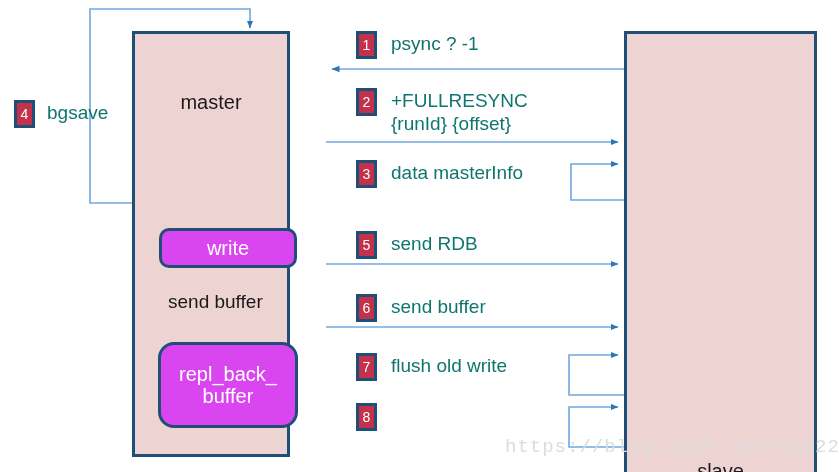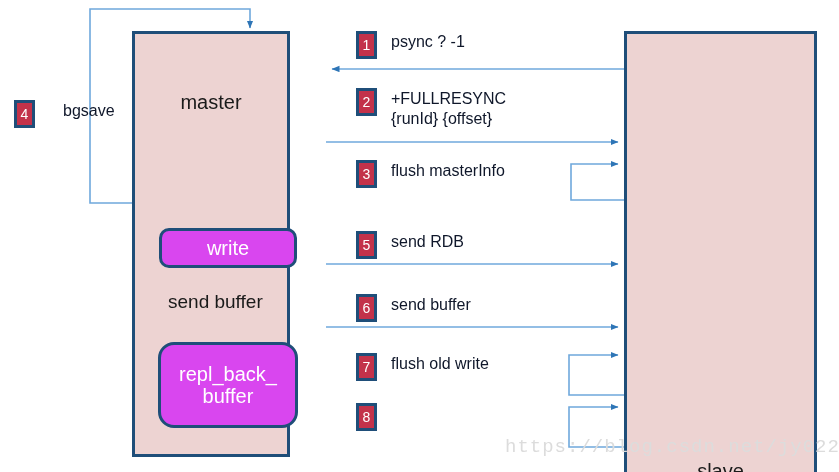--- a/index.html
+++ b/index.html
@@ -108,36 +108,36 @@
     border: 3px solid #1F4E79;
     color: #ffffff;
     font-size: 14px;
     display: flex;
     align-items: center;
     justify-content: center;
     flex: none;
   }
   .step-label {
     margin-left: 14px;
-    font-size: 16px;
-    color: #0f172a;
+    font-size: 19px;
+    color: #0f766e;
     line-height: 1.22;
     white-space: pre-line;
     margin-top: 1px;
   }
 
   #step-1 { left: 356px; top: 31px; }
   #step-2 { left: 356px; top: 88px; }
   #step-3 { left: 356px; top: 160px; }
   #step-5 { left: 356px; top: 231px; }
   #step-6 { left: 356px; top: 294px; }
   #step-7 { left: 356px; top: 353px; }
   #step-8 { left: 356px; top: 403px; }
   #step-4 { left: 14px; top: 100px; }
-  #step-4 .step-label { margin-left: 28px; text-align: center; }
+  #step-4 .step-label { margin-left: 12px; text-align: center; }
 
   
   #connectors {
     position: absolute;
     left: 0;
     top: 0;
     width: 839px;
     height: 472px;
     pointer-events: none;
   }
@@ -228,21 +228,21 @@
   </div>
 
   <div class="step" id="step-2">
     <span class="badge">2</span>
     <span class="step-label">+FULLRESYNC
 {runId} {offset}</span>
   </div>
 
   <div class="step" id="step-3">
     <span class="badge">3</span>
-    <span class="step-label">flush masterInfo</span>
+    <span class="step-label">data masterInfo</span>
   </div>
 
   <div class="step" id="step-4">
     <span class="badge">4</span>
     <span class="step-label">bgsave</span>
   </div>
 
   <div class="step" id="step-5">
     <span class="badge">5</span>
     <span class="step-label">send RDB</span>

